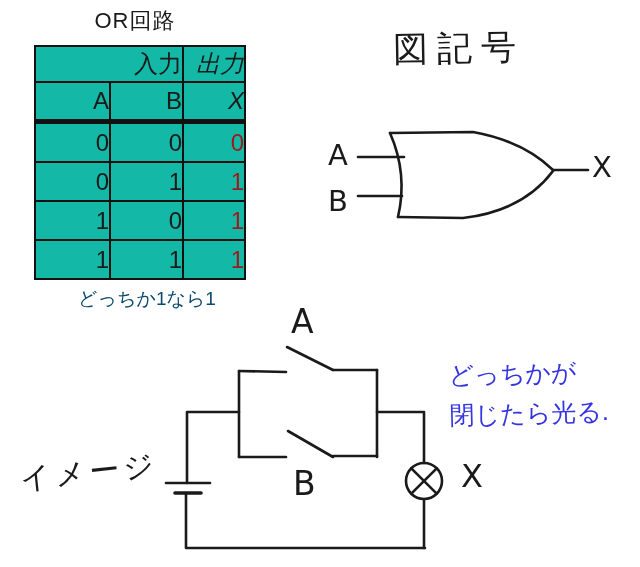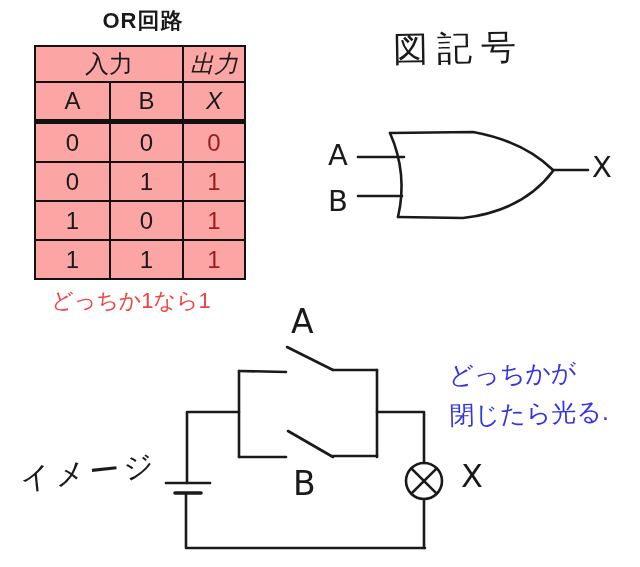--- a/index.html
+++ b/index.html
@@ -5,39 +5,39 @@
   html,body { margin:0; padding:0; }
   body {
     width:640px; height:567px; position:relative; overflow:hidden;
     background:#ffffff; color:#1a1a1a;
     font-family:"Liberation Sans","DejaVu Sans",sans-serif;
   }
   .abs { position:absolute; }
 
   
   .page-title {
-    left:38px; top:6px; width:210px; text-align:center;
-    font-size:22px; font-weight:700; letter-spacing:1px;
+    left:30px; top:6px; width:210px; text-align:center;
+    font-size:22px; font-weight:400; letter-spacing:1px;
   }
   table.truth {
     position:absolute; left:34px; top:45px;
     border-collapse:collapse; table-layout:fixed;
   }
   table.truth td {
-    border:2px solid #111; text-align:center; vertical-align:middle;
-    font-size:24px; padding:0; background:#fca5a5;
+    border:2px solid #111; text-align:right; vertical-align:middle;
+    font-size:24px; padding:0; background:#14b8a6;
   }
   td.col-a { width:73px; } td.col-b { width:71px; } td.col-x { width:60px;font-style:italic; }
   tr.hdr1 td { height:34px; }
   tr.hdr2 td { height:36px; border-bottom:5px solid #111; }
   tr.data td { height:37px; }
   td.out-val { color:#9b1b1b; }
   .table-caption {
-    left:24px; top:286px; width:214px; text-align:center;
-    font-size:22px; color:#ef4444; white-space:nowrap;
+    left:40px; top:286px; width:214px; text-align:center;
+    font-size:19px; color:#0c4a6e; white-space:nowrap;
   }
 
   
   .hand { font-family:"DejaVu Sans","Liberation Sans",sans-serif; }
   .symbol-heading {
     left:393px; top:25px; font-size:35px; letter-spacing:9px;
     transform:rotate(-1deg); white-space:nowrap;
   }
   .gate-label { font-size:29px; }
   .gate-a { left:328px; top:138px; }

